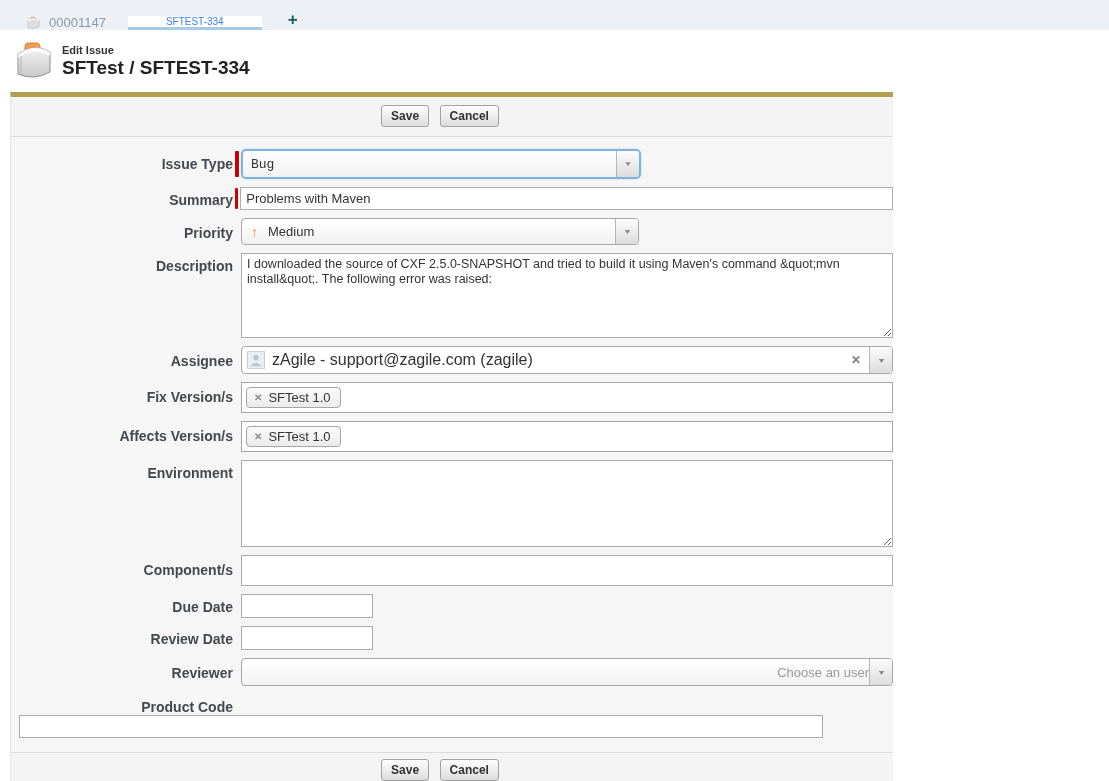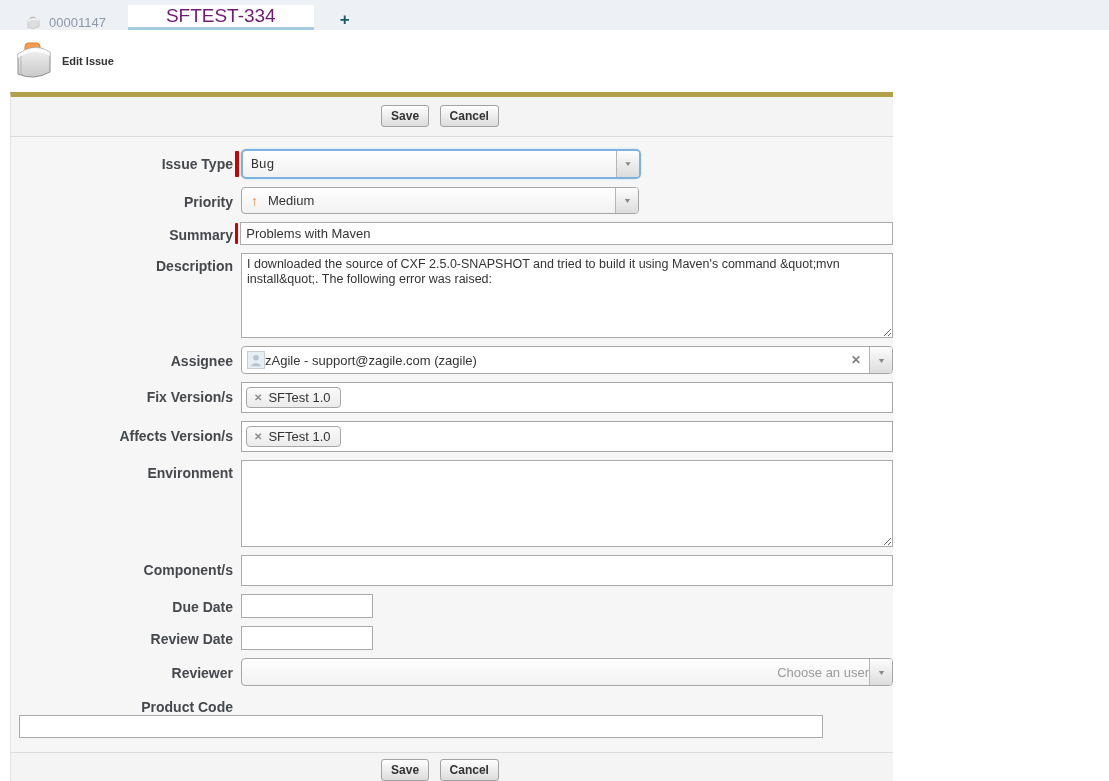--- a/index.html
+++ b/index.html
@@ -6,21 +6,21 @@
   html,body { margin:0; padding:0; }
   body {
     width:1109px; height:781px; background:#ffffff;
     font-family:"Liberation Sans", sans-serif; color:#333;
     overflow:hidden;
   }
   
   .tabbar { height:30px; background:#edf0f4; display:flex; align-items:flex-end; }
   .tab { display:flex; align-items:center; font-size:13px; cursor:default; }
   .tab-inactive { color:#8b98a8; padding:0 22px 0 26px; gap:8px; }
-  .tab-active { background:#ffffff; color:#701a75; padding:0 38px; border-bottom:3px solid #a8cbe5; font-size:19px; }
+  .tab-active { background:#ffffff; color:#3b82f6; padding:0 38px; border-bottom:3px solid #a8cbe5; font-size:10px; }
   .tab-plus { color:#1a5862; font-weight:bold; font-size:17px; padding:0 26px; }
   
   .header { height:62px; background:#fff; display:flex; align-items:center; padding-left:13px; }
   .header-icon { width:42px; height:40px; margin-right:7px; flex-shrink:0; }
   .eyebrow { font-size:11px; font-weight:bold; color:#333; line-height:13px; }
   .page-title { font-size:19px; font-weight:bold; color:#222; line-height:22px; }
   
   .panel { margin-left:10px; width:883px; border-top:5px solid #b2a04a; border-left:1px solid #e3e3e3; background:#f5f5f5; }
   .btnbar { height:40px; background:#f4f4f4; border-bottom:1px solid #dcdcdc; padding-top:8px; }
   .btnbar-bottom { height:34px; background:#f4f4f4; border-top:1px solid #dcdcdc; padding-top:6px; }
@@ -56,21 +56,21 @@
   .dd-btn {
     align-self:stretch; width:23px; flex-shrink:0;
     border-left:1px solid #b5b5b5; background:linear-gradient(#fdfdfd,#dcdcdc);
     display:flex; align-items:center; justify-content:center; cursor:pointer;
   }
   .dd-glyph { font-size:7px; color:#8a8a8a; transform:scaleX(1.3); }
   .clear-x { color:#808080; font-weight:bold; font-size:12px; margin:0 8px; cursor:pointer; }
   .prio-arrow { color:#f6893d; font-weight:bold; font-size:14px; padding-left:9px; }
   .prio-text { margin-left:10px; font-size:13px; color:#333; }
   .avatar { width:18px; height:18px; margin-left:5px; flex-shrink:0; border:1px solid #c5cdd5; background:#e9eef3; }
-  .assignee-text { flex:1; font-size:13px; color:#333; }
+  .assignee-text { flex:1; font-size:16px; color:#333; margin-left:7px; }
   
   .chipbox { border:1px solid #a6a6a6; background:#fff; display:flex; align-items:center; padding:3px 4px; }
   .chip {
     display:inline-flex; align-items:center; gap:6px;
     border:1px solid #a6a6a6; border-radius:4px;
     background:linear-gradient(#fafafa,#ebebeb);
     padding:2px 9px 2px 7px; font-size:13px; color:#333;
   }
   .chip-x { color:#8a8a8a; font-weight:bold; font-size:10px; cursor:pointer; }
   
@@ -117,20 +117,21 @@
         </linearGradient>
       </defs>
       <rect x="12" y="2" width="15" height="11" rx="3.5" fill="#f59b4c" stroke="#d9813a"></rect>
       <path d="M5 13 Q21 1 37 11 L37 31 Q21 40 5 33 Z" fill="url(#silver)" stroke="#8f8f8f"></path>
       <path d="M5 13 Q21 1 37 11 L37 15 Q21 6 5 17 Z" fill="#ffffff" opacity="0.75"></path>
       <path d="M8 33 L8 15" stroke="#b5b5b5" stroke-width="1"></path>
     </svg>
   </div>
   <div>
     <div class="eyebrow">Edit Issue</div>
+    <div class="page-title">SFTest / SFTEST-334</div>
   </div>
 </div>
 
 <div class="panel">
 
   <div class="btnbar">
     <div class="btnwrap">
       <button class="btn">Save</button>
       <button class="btn">Cancel</button>
     </div>
@@ -143,34 +144,34 @@
       <div class="req req-h26"></div>
       <div class="combo combo-focus w400">
         <span class="combo-text">Bug</span>
         <span class="dd-btn">
           <span class="dd-glyph">▼</span>
         </span>
       </div>
     </div>
 
     <div class="row">
+      <div class="lbl" style="padding-top:5px;">Summary</div>
+      <div class="req req-h21"></div>
+      <input class="txt w804s" type="text" value="Problems with Maven" style="">
+    </div>
+
+    <div class="row">
       <div class="lbl">Priority</div>
       <div class="combo w398 gap8">
         <span class="prio-arrow">↑</span>
         <span class="prio-text" style="flex:1;">Medium</span>
         <span class="dd-btn">
           <span class="dd-glyph">▼</span>
         </span>
       </div>
-    </div>
-
-    <div class="row">
-      <div class="lbl" style="padding-top:5px;">Summary</div>
-      <div class="req req-h21"></div>
-      <input class="txt w804s" type="text" value="Problems with Maven" style="">
     </div>
 
     <div class="row">
       <div class="lbl" style="padding-top:5px;">Description</div>
       <textarea class="txt w804d gap8" style="">I downloaded the source of CXF 2.5.0-SNAPSHOT and tried to build it using Maven's command &amp;quot;mvn install&amp;quot;. The following error was raised:</textarea>
     </div>
 
     <div class="row">
       <div class="lbl">Assignee</div>
       <div class="combo w800c gap8" style="background:#fff;">

